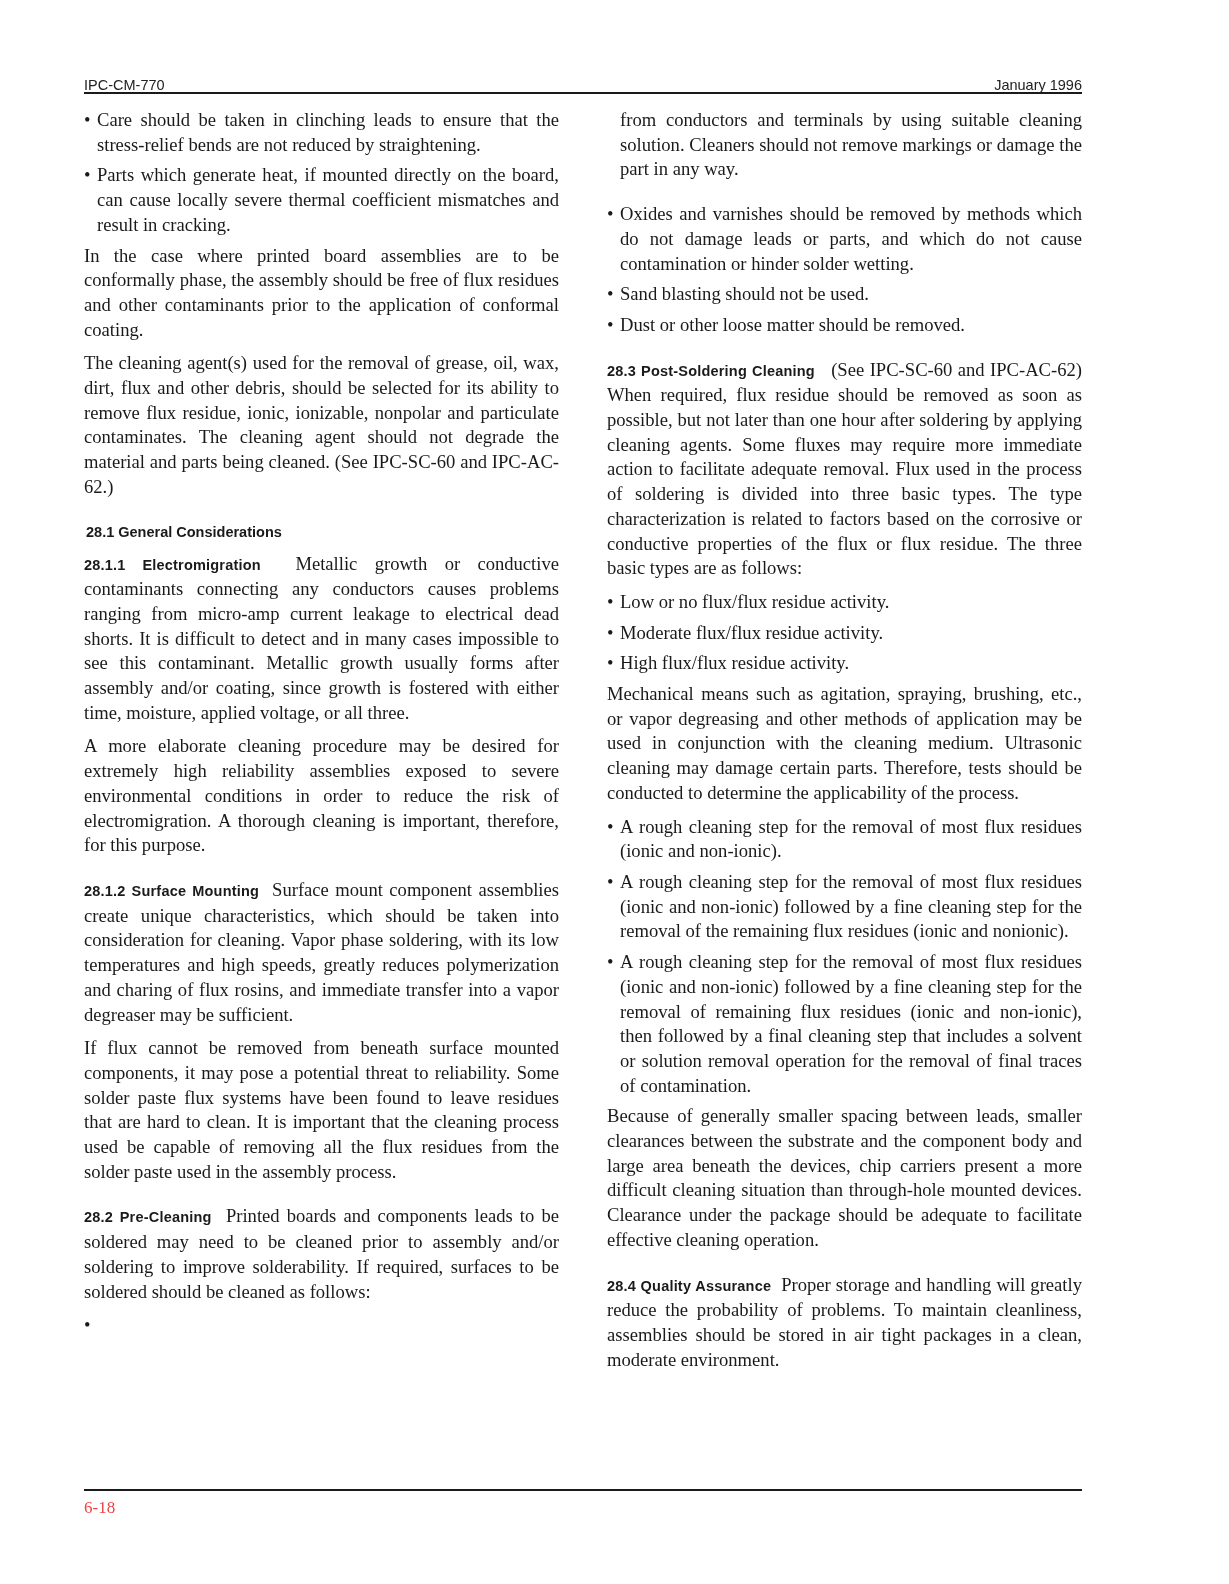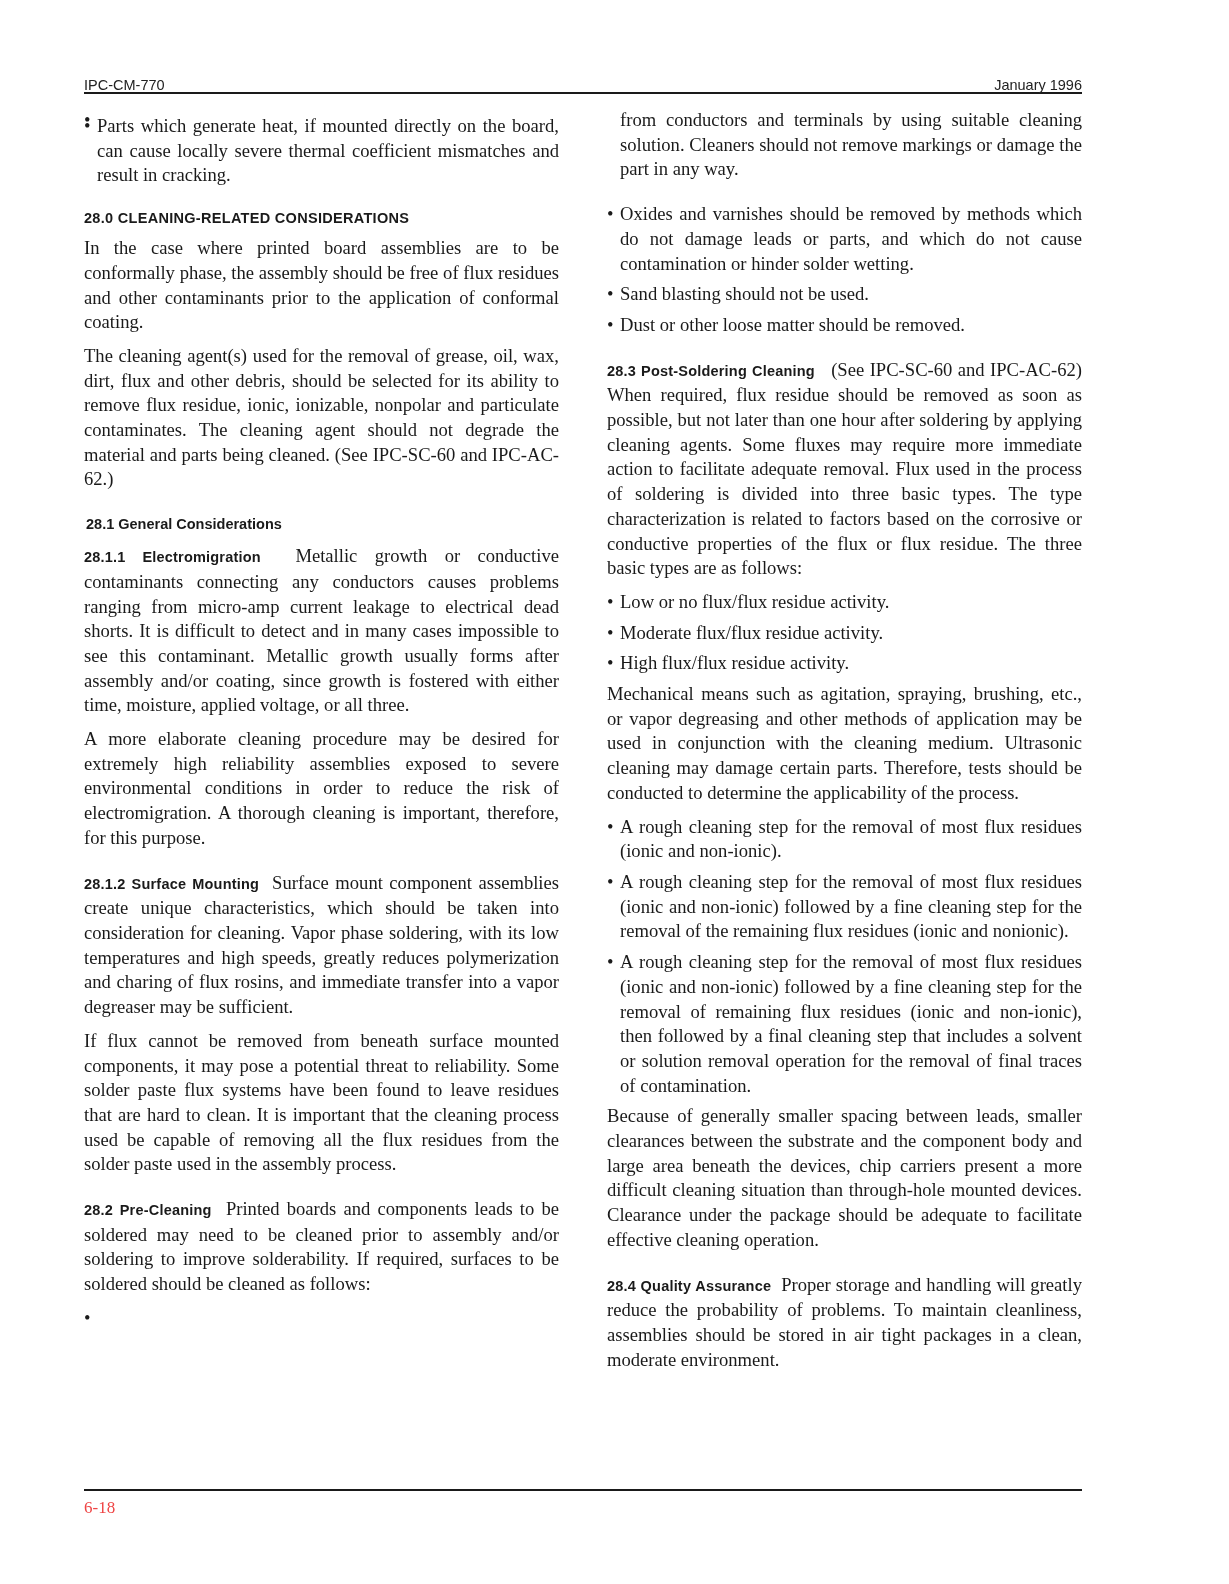--- a/index.html
+++ b/index.html
@@ -24,24 +24,23 @@
 </style>
 </head>
 <body>
 
 <div class="page-header">
   <span class="hdr hdr-left">IPC-CM-770</span>
   <span class="hdr hdr-right">January 1996</span>
 </div>
 
 <div class="col col-left">
-  <div class="bullet"><span class="dot">•</span></div>
+  <div class="bullet"><span class="dot">•</span><span>Care should be taken in clinching leads to ensure that the stress-relief bends are not reduced by straightening.</span></div>
   <div class="bullet"><span class="dot">•</span><span>Parts which generate heat, if mounted directly on the board, can cause locally severe thermal coefficient mismatches and result in cracking.</span></div>
 
-  <div class="h1">28.0  CLEANING-RELATED CONSIDERATIONS</div>
   <p>In the case where printed board assemblies are to be conformally phase, the assembly should be free of flux residues and other contaminants prior to the application of conformal coating.</p>
   <p>The cleaning agent(s) used for the removal of grease, oil, wax, dirt, flux and other debris, should be selected for its ability to remove flux residue, ionic, ionizable, nonpolar and particulate contaminates. The cleaning agent should not degrade the material and parts being cleaned. (See IPC-SC-60 and IPC-AC-62.)</p>
 
   <div class="h2">28.1  General Considerations</div>
 
   <p><span class="inl">28.1.1 Electromigration</span>&nbsp;&nbsp;<span>Metallic growth or conductive contaminants connecting any conductors causes problems ranging from micro-amp current leakage to electrical dead shorts. It is difficult to detect and in many cases impossible to see this contaminant. Metallic growth usually forms after assembly and/or coating, since growth is fostered with either time, moisture, applied voltage, or all three.</span></p>
   <p>A more elaborate cleaning procedure may be desired for extremely high reliability assemblies exposed to severe environmental conditions in order to reduce the risk of electromigration. A thorough cleaning is important, therefore, for this purpose.</p>
 
   <p class="gap"><span class="inl">28.1.2 Surface Mounting</span>&nbsp;&nbsp;<span>Surface mount component assemblies create unique characteristics, which should be taken into consideration for cleaning. Vapor phase soldering, with its low temperatures and high speeds, greatly reduces polymerization and charing of flux rosins, and immediate transfer into a vapor degreaser may be sufficient.</span></p>
   <p>If flux cannot be removed from beneath surface mounted components, it may pose a potential threat to reliability. Some solder paste flux systems have been found to leave residues that are hard to clean. It is important that the cleaning process used be capable of removing all the flux residues from the solder paste used in the assembly process.</p>

